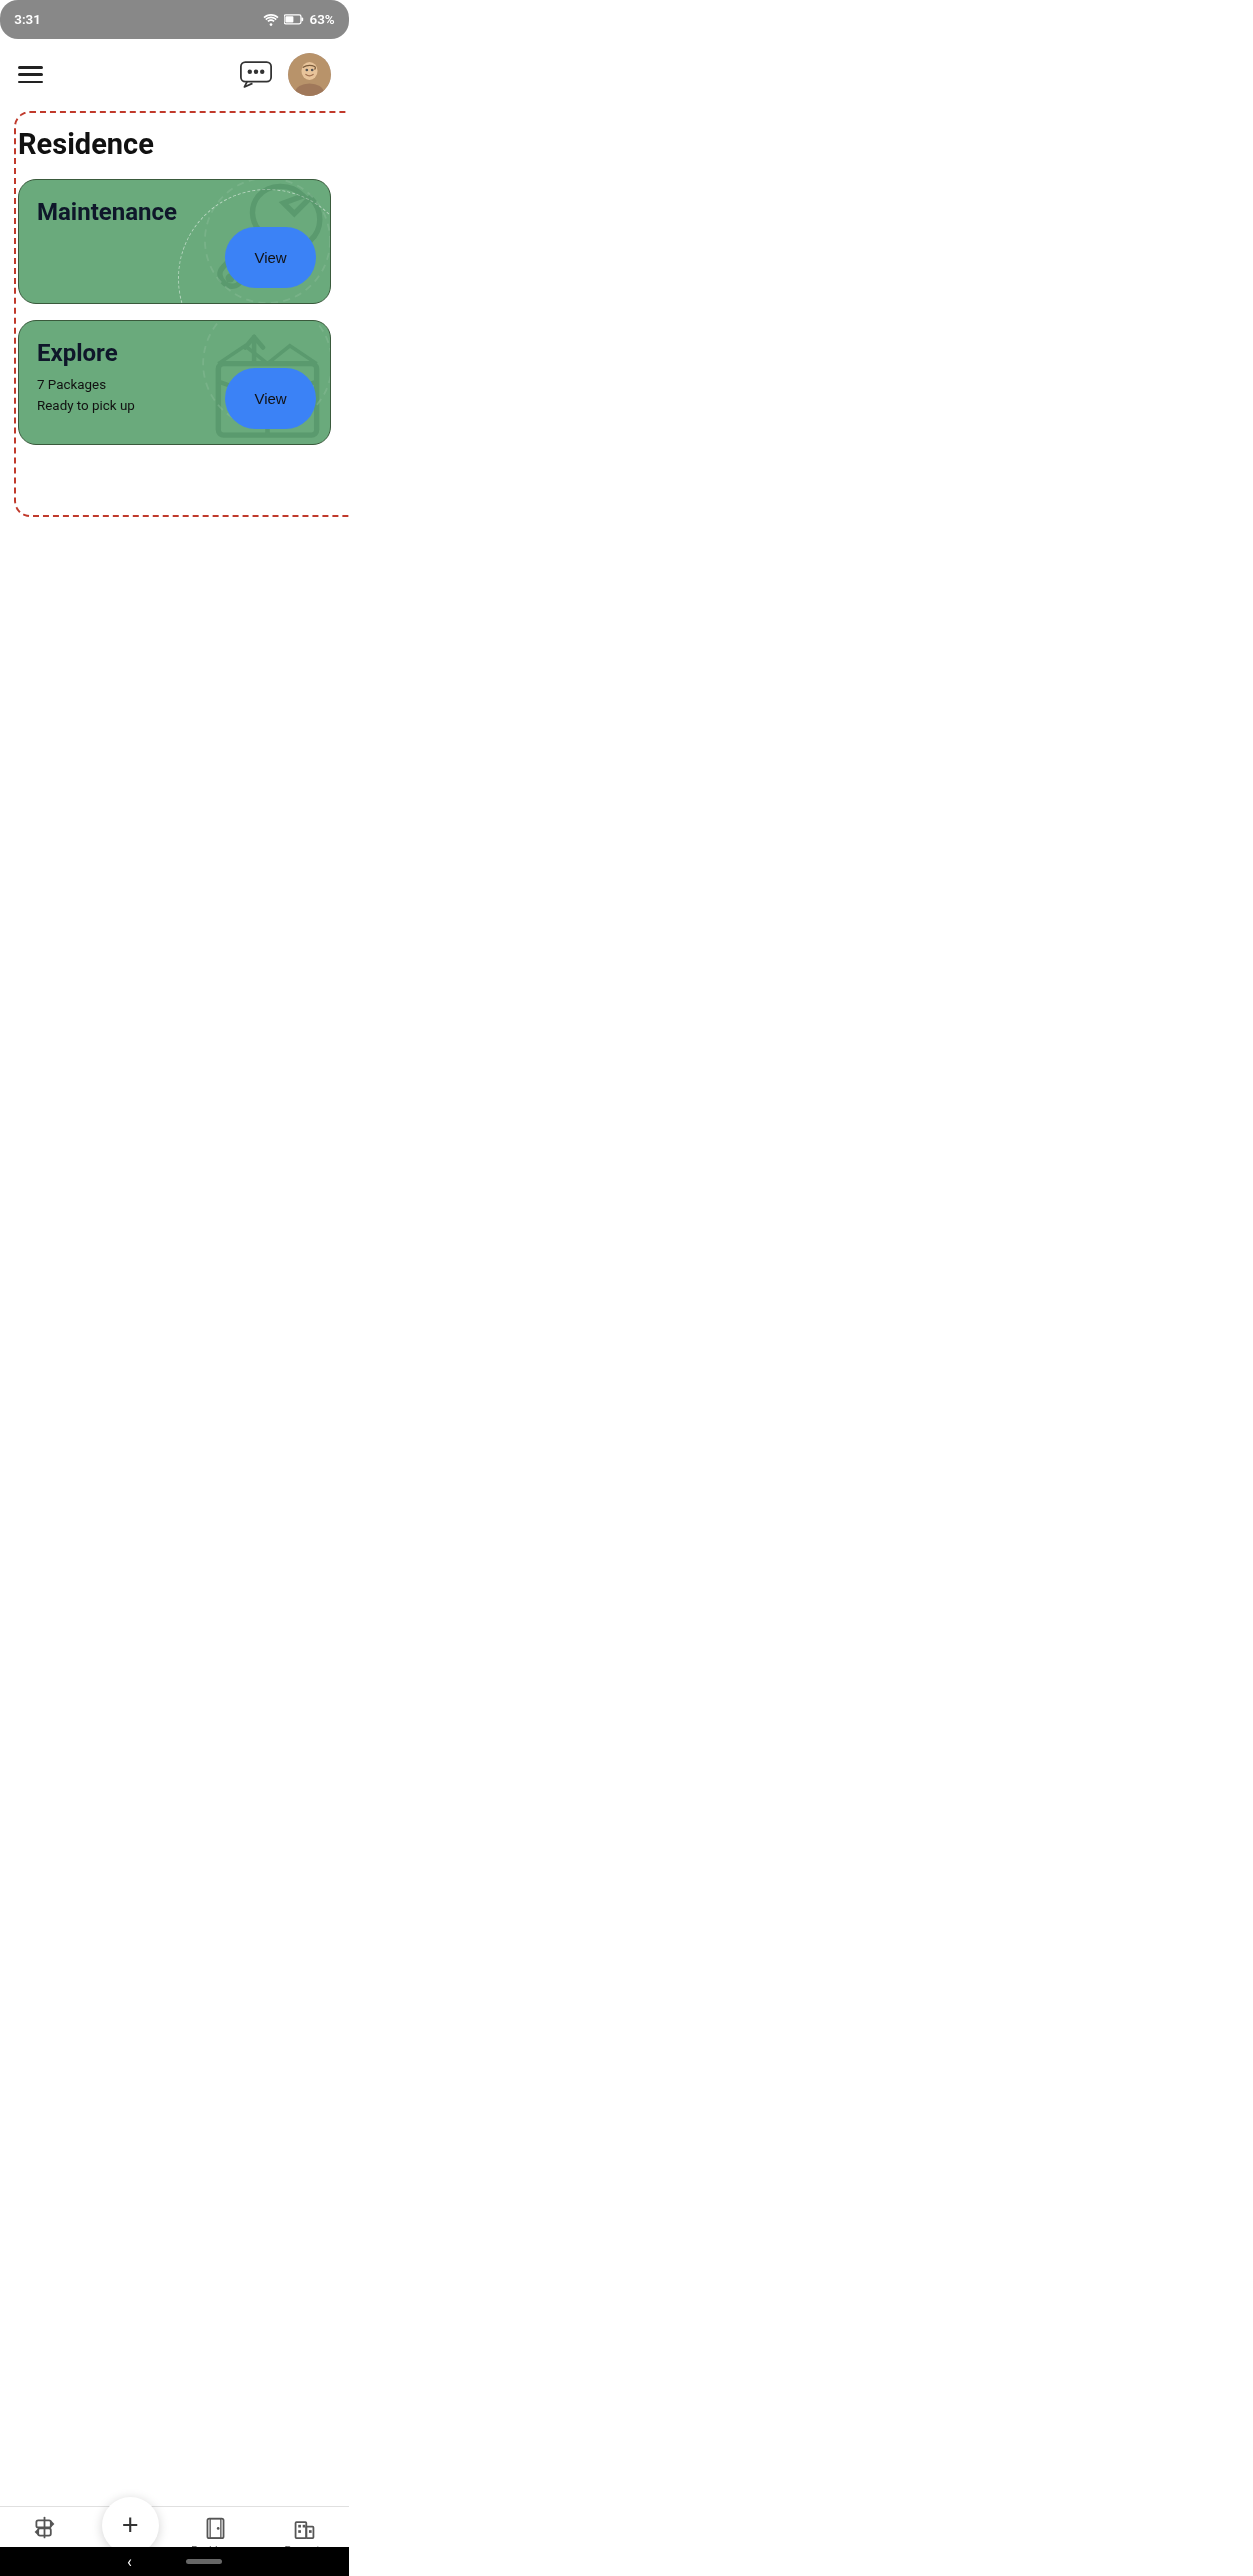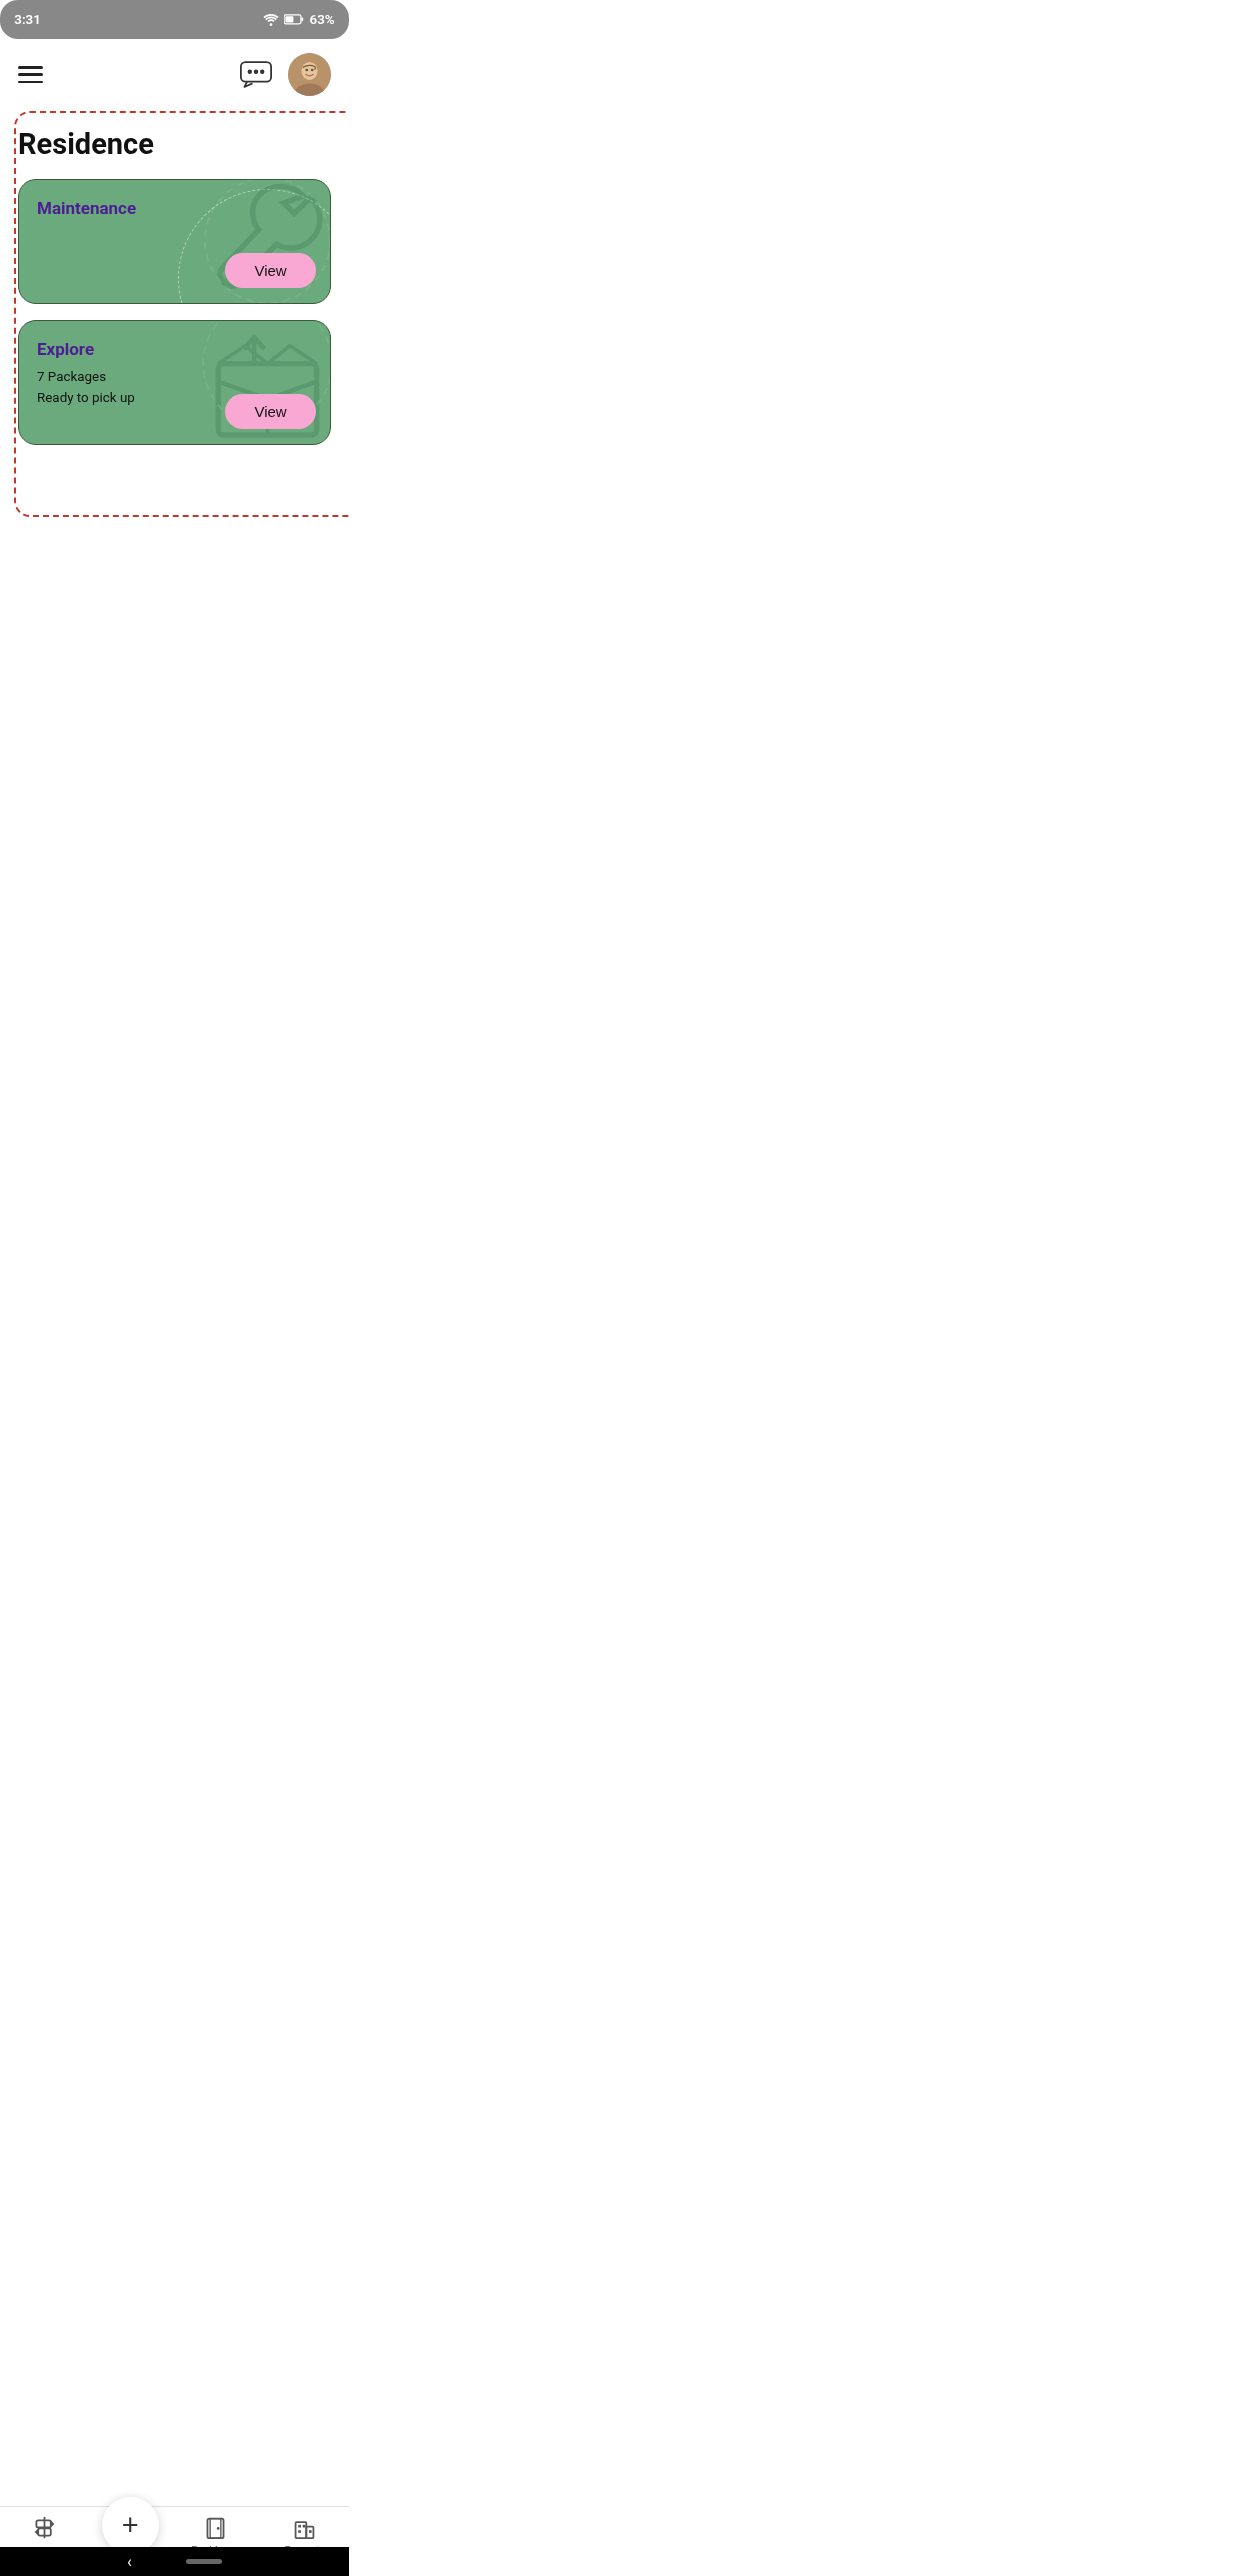--- a/index.html
+++ b/index.html
@@ -121,42 +121,42 @@
       background: #6aaa7c;
       border-radius: 18px;
       padding: 18px;
       margin-bottom: 16px;
       position: relative;
       overflow: hidden;
       min-height: 125px;
       border: 1.8px solid #3a5a3c;
     }
     .card-title {
-      font-size: 17px;
+      font-size: 24px;
       font-weight: 700;
-      color: #4c1d95;
+      color: #0f172a;
       margin-bottom: 7.2px;
       position: relative;
       z-index: 2;
     }
     .card-body {
       font-size: 13.4px;
       color: #111;
       line-height: 1.6;
       position: relative;
       z-index: 2;
     }
     .card-view-btn {
       position: absolute;
       bottom: 14.3px;
       right: 14.3px;
-      background: #f9a8d4;
+      background: #3b82f6;
       border: none;
       border-radius: 45px;
-      padding: 9px 29px;
+      padding: 22px 29px;
       font-size: 15px;
       font-weight: 500;
       color: #111;
       cursor: pointer;
       z-index: 2;
     }
 
     
     .card-bg-icon {
       position: absolute;

